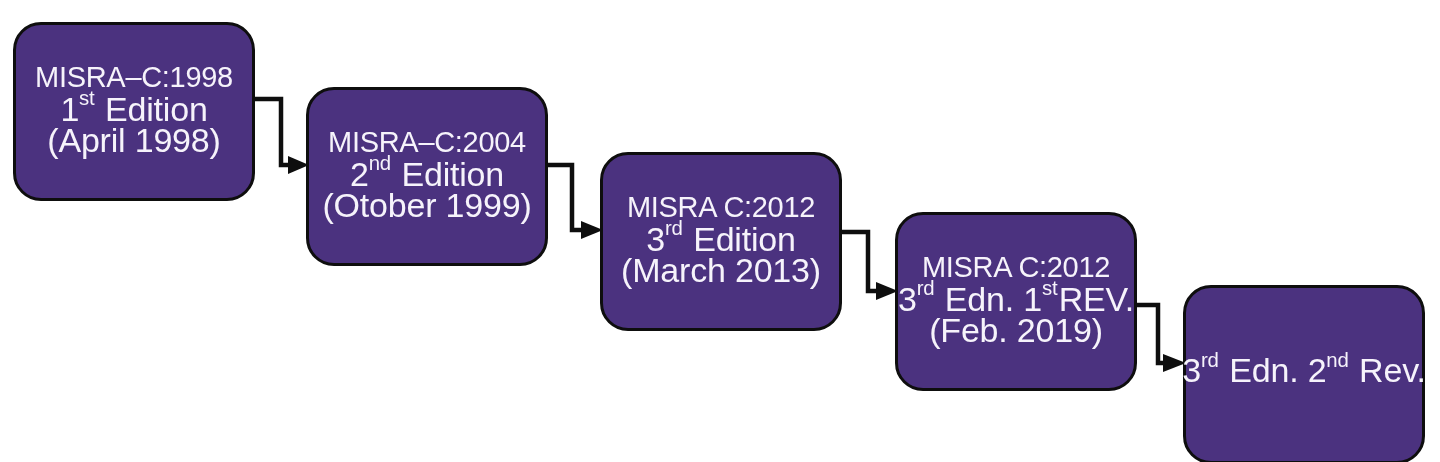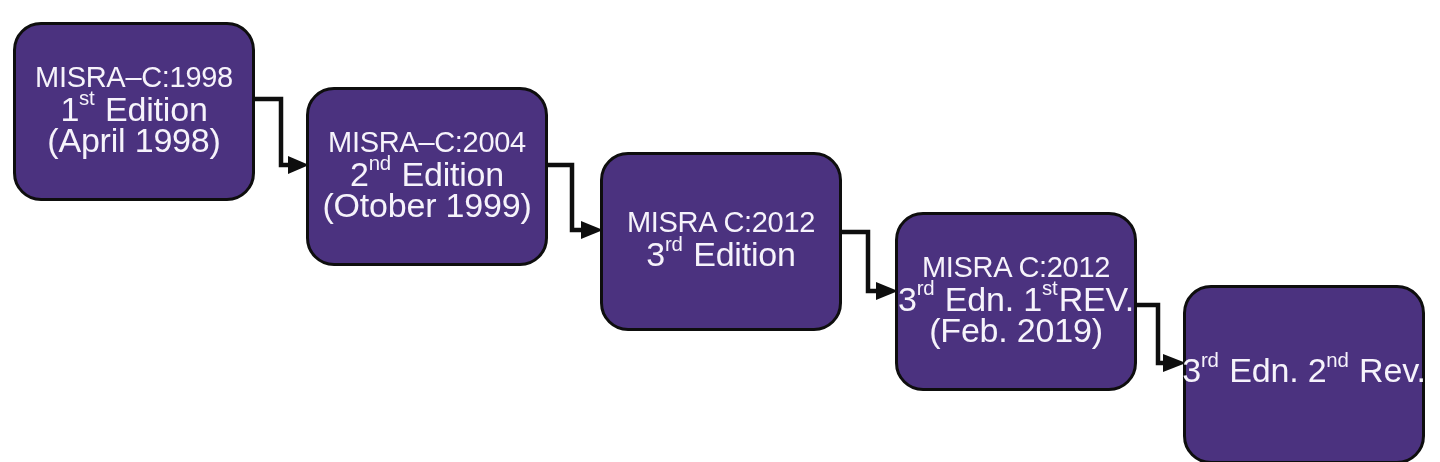--- a/index.html
+++ b/index.html
@@ -107,20 +107,21 @@
 
   <div class="box box-2">
     <div class="title-line"><span>MISRA–C:2004</span></div>
     <div class="sub-line"><span>2</span><sup>nd</sup><span> Edition</span></div>
     <div class="sub-line"><span>(Otober 1999)</span></div>
   </div>
 
   <div class="box box-3">
     <div class="title-line"><span>MISRA C:2012</span></div>
     <div class="sub-line"><span>3</span><sup>rd</sup><span> Edition</span></div>
+    <div class="sub-line"><span>(March 2013)</span></div>
   </div>
 
   <div class="box box-4">
     <div class="title-line"><span>MISRA C:2012</span></div>
     <div class="sub-line"><span>3</span><sup>rd</sup><span> Edn. </span><span>1</span><sup>st</sup><span>REV.</span></div>
     <div class="sub-line"><span>(Feb. 2019)</span></div>
   </div>
 
   <div class="box box-5">
     <div class="sub-line"><span>3</span><sup>rd</sup><span> Edn. </span><span>2</span><sup>nd</sup><span> Rev.</span></div>

